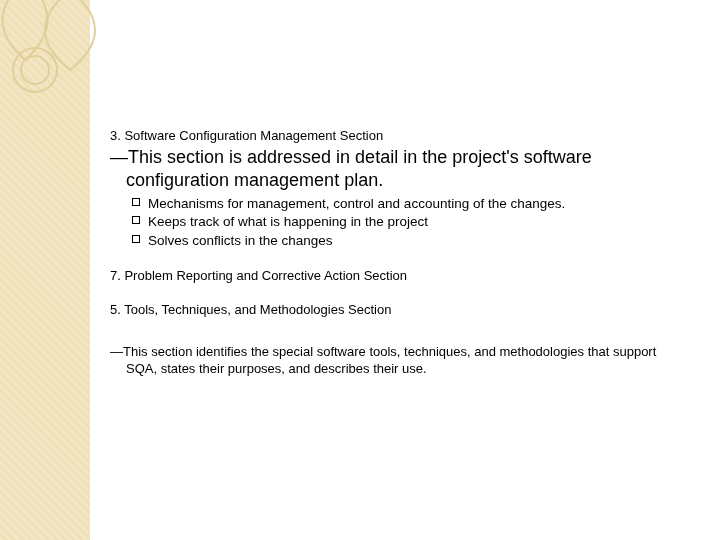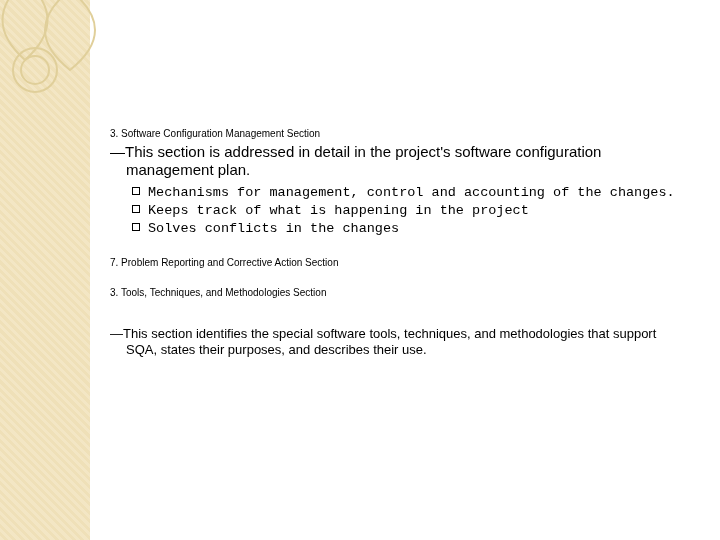--- a/index.html
+++ b/index.html
@@ -35,43 +35,42 @@
     height: 120px;
     pointer-events: none;
   }
   .content {
     position: absolute;
     left: 110px;
     top: 128px;
     width: 570px;
   }
   .heading {
-    font-size: 10px;
+    font-size: 13px;
     line-height: 1.25;
     margin: 0 0 2px 0;
   }
   .subheading {
-    font-size: 15px;
+    font-size: 18px;
     line-height: 1.25;
     margin: 0 0 2px 0;
     padding-left: 16px;
     text-indent: -16px;
   }
   .bullets {
     margin: 4px 0 0 0;
     padding: 0 0 0 22px;
   }
   .bullets li {
     list-style: none;
     position: relative;
     font-size: 13.5px;
     line-height: 1.35;
     padding-left: 16px;
     margin: 0;
-    font-family: Liberation Mono, monospace;
   }
   .bullets li::before {
     content: "";
     position: absolute;
     left: 0;
     top: 3px;
     width: 8px;
     height: 8px;
     border: 1px solid #000;
     background: #fff;
@@ -112,17 +111,17 @@
       <li>Keeps track of what is happening in the project</li>
       <li>Solves conflicts in the changes</li>
     </ul>
   </div>
 
   <div class="block">
     <div class="heading">7. Problem Reporting and Corrective Action Section</div>
   </div>
 
   <div class="block">
-    <div class="heading">3. Tools, Techniques, and Methodologies Section</div>
+    <div class="heading">5. Tools, Techniques, and Methodologies Section</div>
     <div class="sub5">—This section identifies the special software tools, techniques, and methodologies that support SQA, states their purposes, and describes their use.</div>
   </div>
 
 </div>
 
 </body></html>

